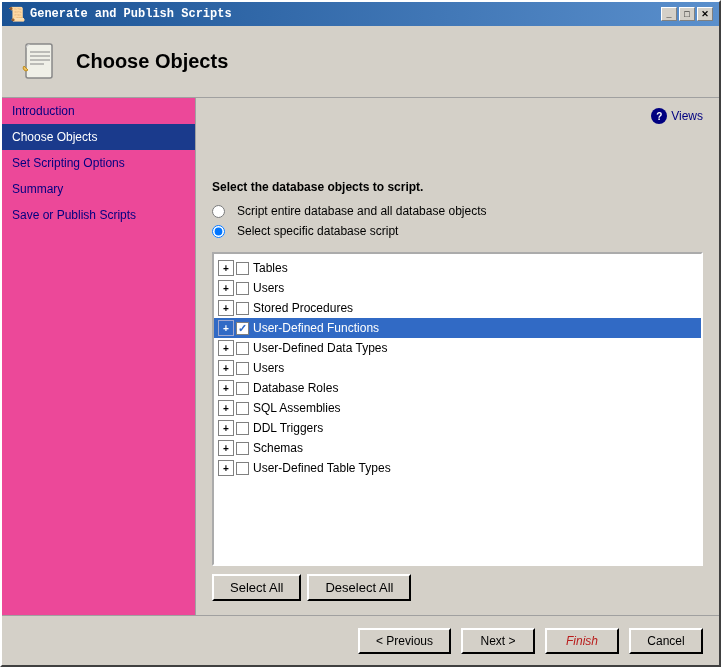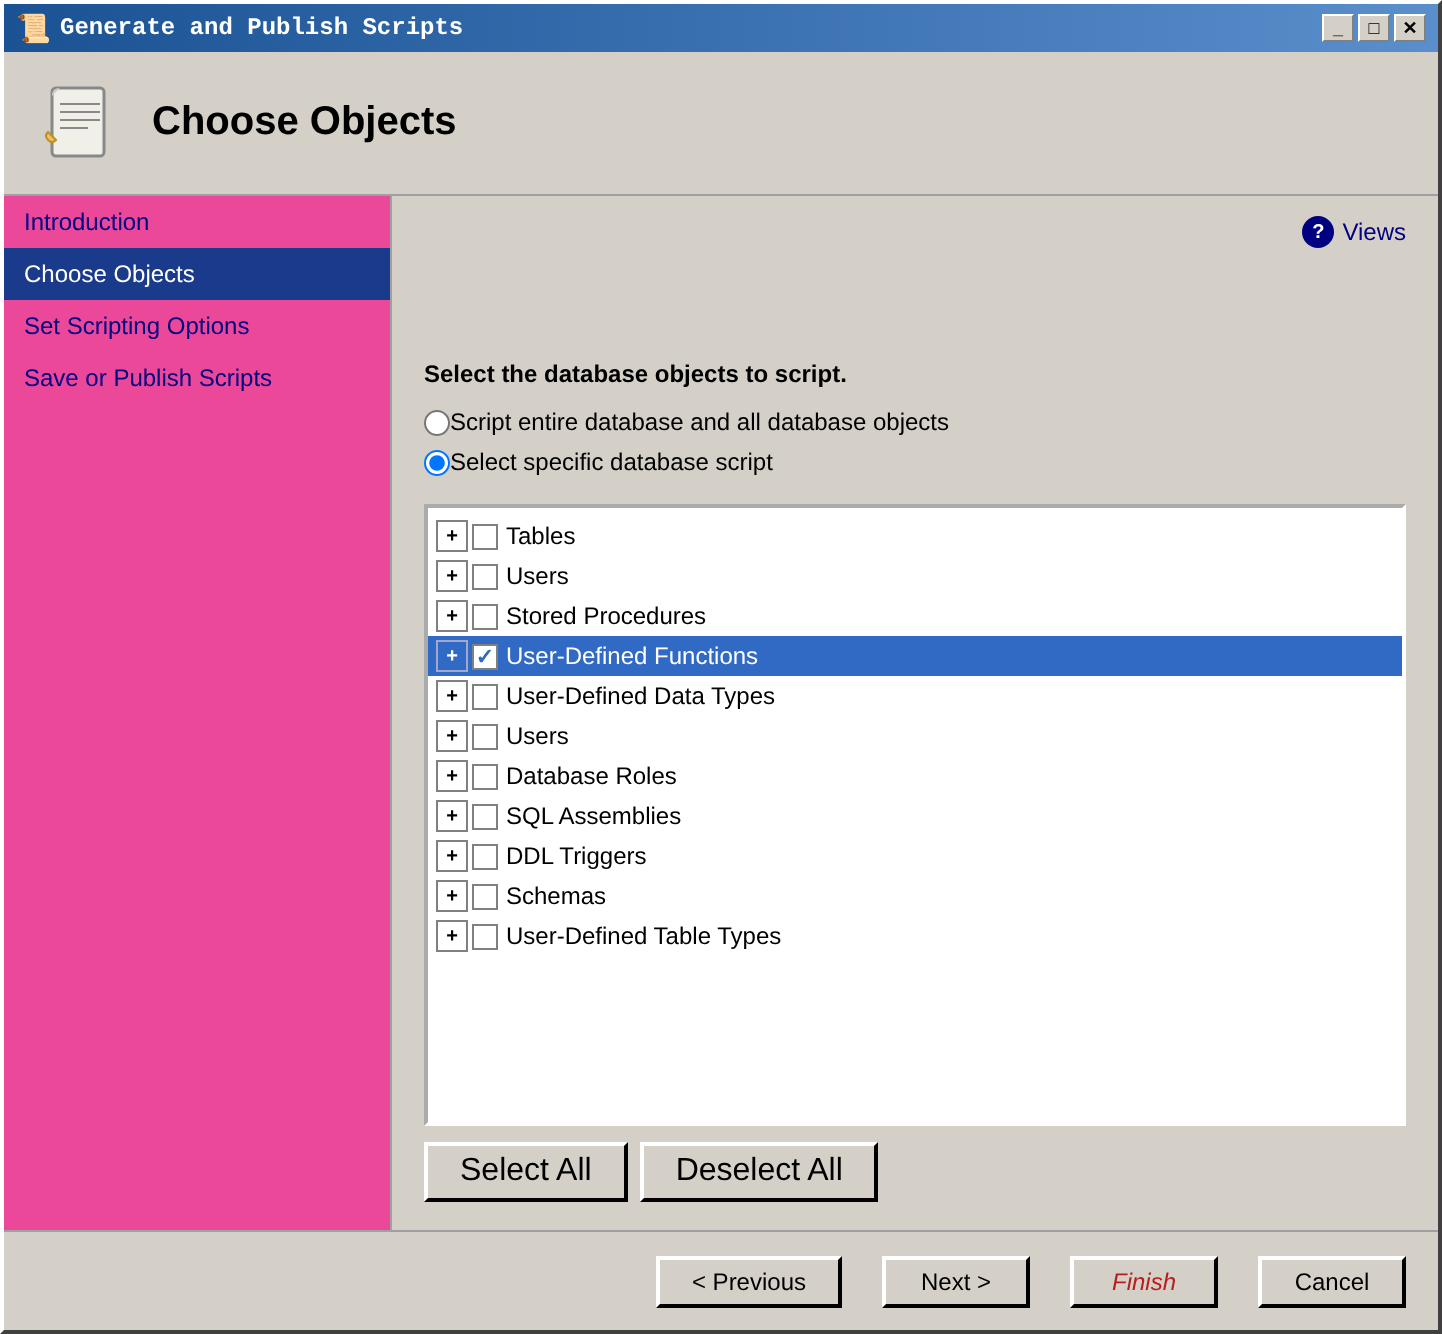--- a/index.html
+++ b/index.html
@@ -159,21 +159,21 @@
       font-weight: bold;
       margin-bottom: 10px;
       margin-top: 48px;
     }
     .radio-group {
       margin-bottom: 8px;
     }
     .radio-row {
       display: flex;
       align-items: center;
-      gap: 0;
+      gap: 12px;
       margin-bottom: 6px;
     }
     .radio-row input[type=radio] {
       margin: 0;
     }
     .radio-label {
       font-size: 12px;
     }
     
     .tree-container {
@@ -245,34 +245,34 @@
       display: flex;
       gap: 6px;
       margin-bottom: 4px;
     }
     .btn {
       padding: 4px 16px;
       background: #d4d0c8;
       border: 2px outset #ffffff;
       border-right-color: #404040;
       border-bottom-color: #404040;
-      font-size: 16px;
+      font-size: 13px;
       cursor: pointer;
       min-width: 80px;
     }
     
     .footer {
       height: 50px;
       background: #d4d0c8;
       border-top: 1px solid #a0a0a0;
       display: flex;
       align-items: center;
       justify-content: flex-end;
       padding: 16px 16px;
-      gap: 20px;
+      gap: 10px;
       flex-shrink: 0;
     }
     .footer-btn {
       padding: 4px 16px;
       background: #d4d0c8;
       border: 2px outset #ffffff;
       border-right-color: #404040;
       border-bottom-color: #404040;
       font-size: 12px;
       cursor: pointer;
@@ -327,20 +327,21 @@
     <span class="header-title">Choose Objects</span>
   </div>
 
   <div class="main-layout">
     <div class="top-section">
 
       <div class="sidebar">
         <div class="sidebar-item">Introduction</div>
         <div class="sidebar-item active">Choose Objects</div>
         <div class="sidebar-item">Set Scripting Options</div>
+        <div class="sidebar-item">Summary</div>
         <div class="sidebar-item">Save or Publish Scripts</div>
       </div>
 
       <div class="right-content">
 
         <div class="help-link">
           <div class="help-icon">?</div>
           <span>Views</span>
         </div>
 

